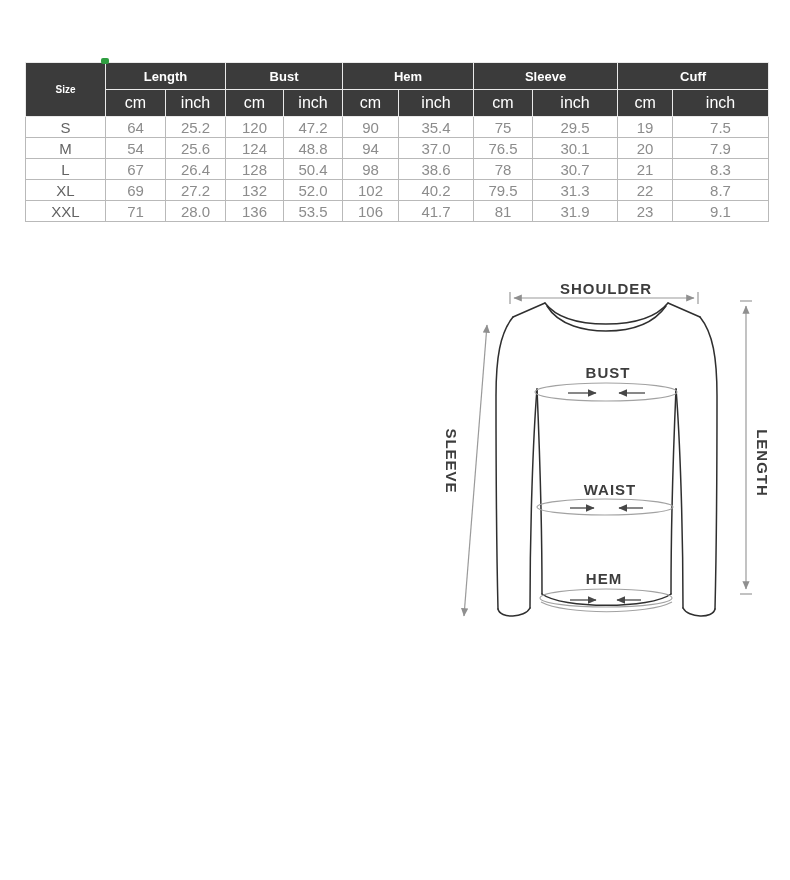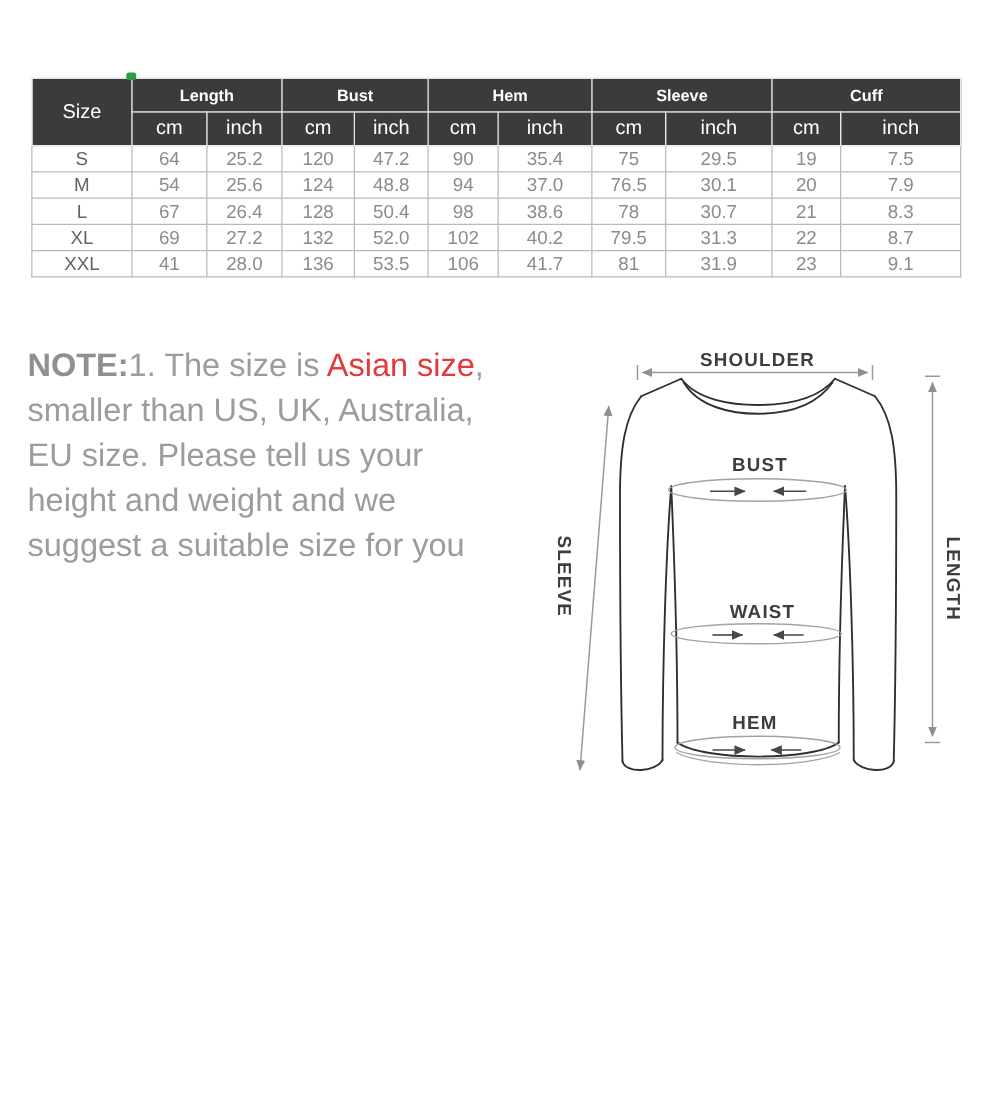--- a/index.html
+++ b/index.html
@@ -13,21 +13,21 @@
     border-collapse:collapse;table-layout:fixed;
     border:1px solid #8e8e8e;
   }
   .size-table th,.size-table td{padding:0;text-align:center;vertical-align:middle;}
   .size-table thead th{
     background:#3b3b3b;color:#ffffff;border:1px solid #e9e9e9;
   }
   .size-table tr.group-row{height:27px;}
   .size-table tr.unit-row{height:27px;}
   .size-table tbody tr{height:21px;}
-  .size-table th.corner{font-size:16px;font-weight:normal;}
+  .size-table th.corner{font-size:10px;font-weight:bold;}
   .size-table th.grp{font-size:13px;font-weight:bold;}
   .size-table th.unit{font-size:16px;font-weight:normal;}
   .size-table tbody td{
     border:1px solid #b9b9b9;font-size:15px;color:#8c8c8c;background:#ffffff;
   }
   .size-table tbody td.size-col{color:#636363;}
   .green-marker{
     position:absolute;left:101px;top:58px;width:8px;height:6px;
     border-radius:2px;
   }
@@ -139,41 +139,36 @@
         <td>52.0</td>
         <td>102</td>
         <td>40.2</td>
         <td>79.5</td>
         <td>31.3</td>
         <td>22</td>
         <td>8.7</td>
       </tr>
       <tr>
         <td class="size-col">XXL</td>
-        <td>41</td>
+        <td>71</td>
         <td>28.0</td>
         <td>136</td>
         <td>53.5</td>
         <td>106</td>
         <td>41.7</td>
         <td>81</td>
         <td>31.9</td>
         <td>23</td>
         <td>9.1</td>
       </tr>
     </tbody>
 </table>
 <div class="green-marker" style="background: rgb(47, 158, 65);"></div>
 
 <div class="notes">
-  <p><span class="bold">NOTE:</span><span>1. The size is </span><span class="red">Asian size</span><span>,
-smaller than US, UK, Australia,
-EU size. Please tell us your
-height and weight and we
-suggest a suitable size for you</span></p>
 </div>
 
 <div class="diagram">
   <svg width="345" height="372" viewBox="0 0 345 372">
     <defs>
       <marker id="ahg" viewBox="0 0 8 8" refX="6.5" refY="3" markerWidth="8" markerHeight="8" orient="auto-start-reverse">
         <path d="M0,0 L7,3 L0,6 Z" fill="#8f8f8f"></path>
       </marker>
       <marker id="ahd" viewBox="0 0 8 8" refX="6.5" refY="3" markerWidth="8" markerHeight="8" orient="auto-start-reverse">
         <path d="M0,0 L7,3 L0,6 Z" fill="#474747"></path>

